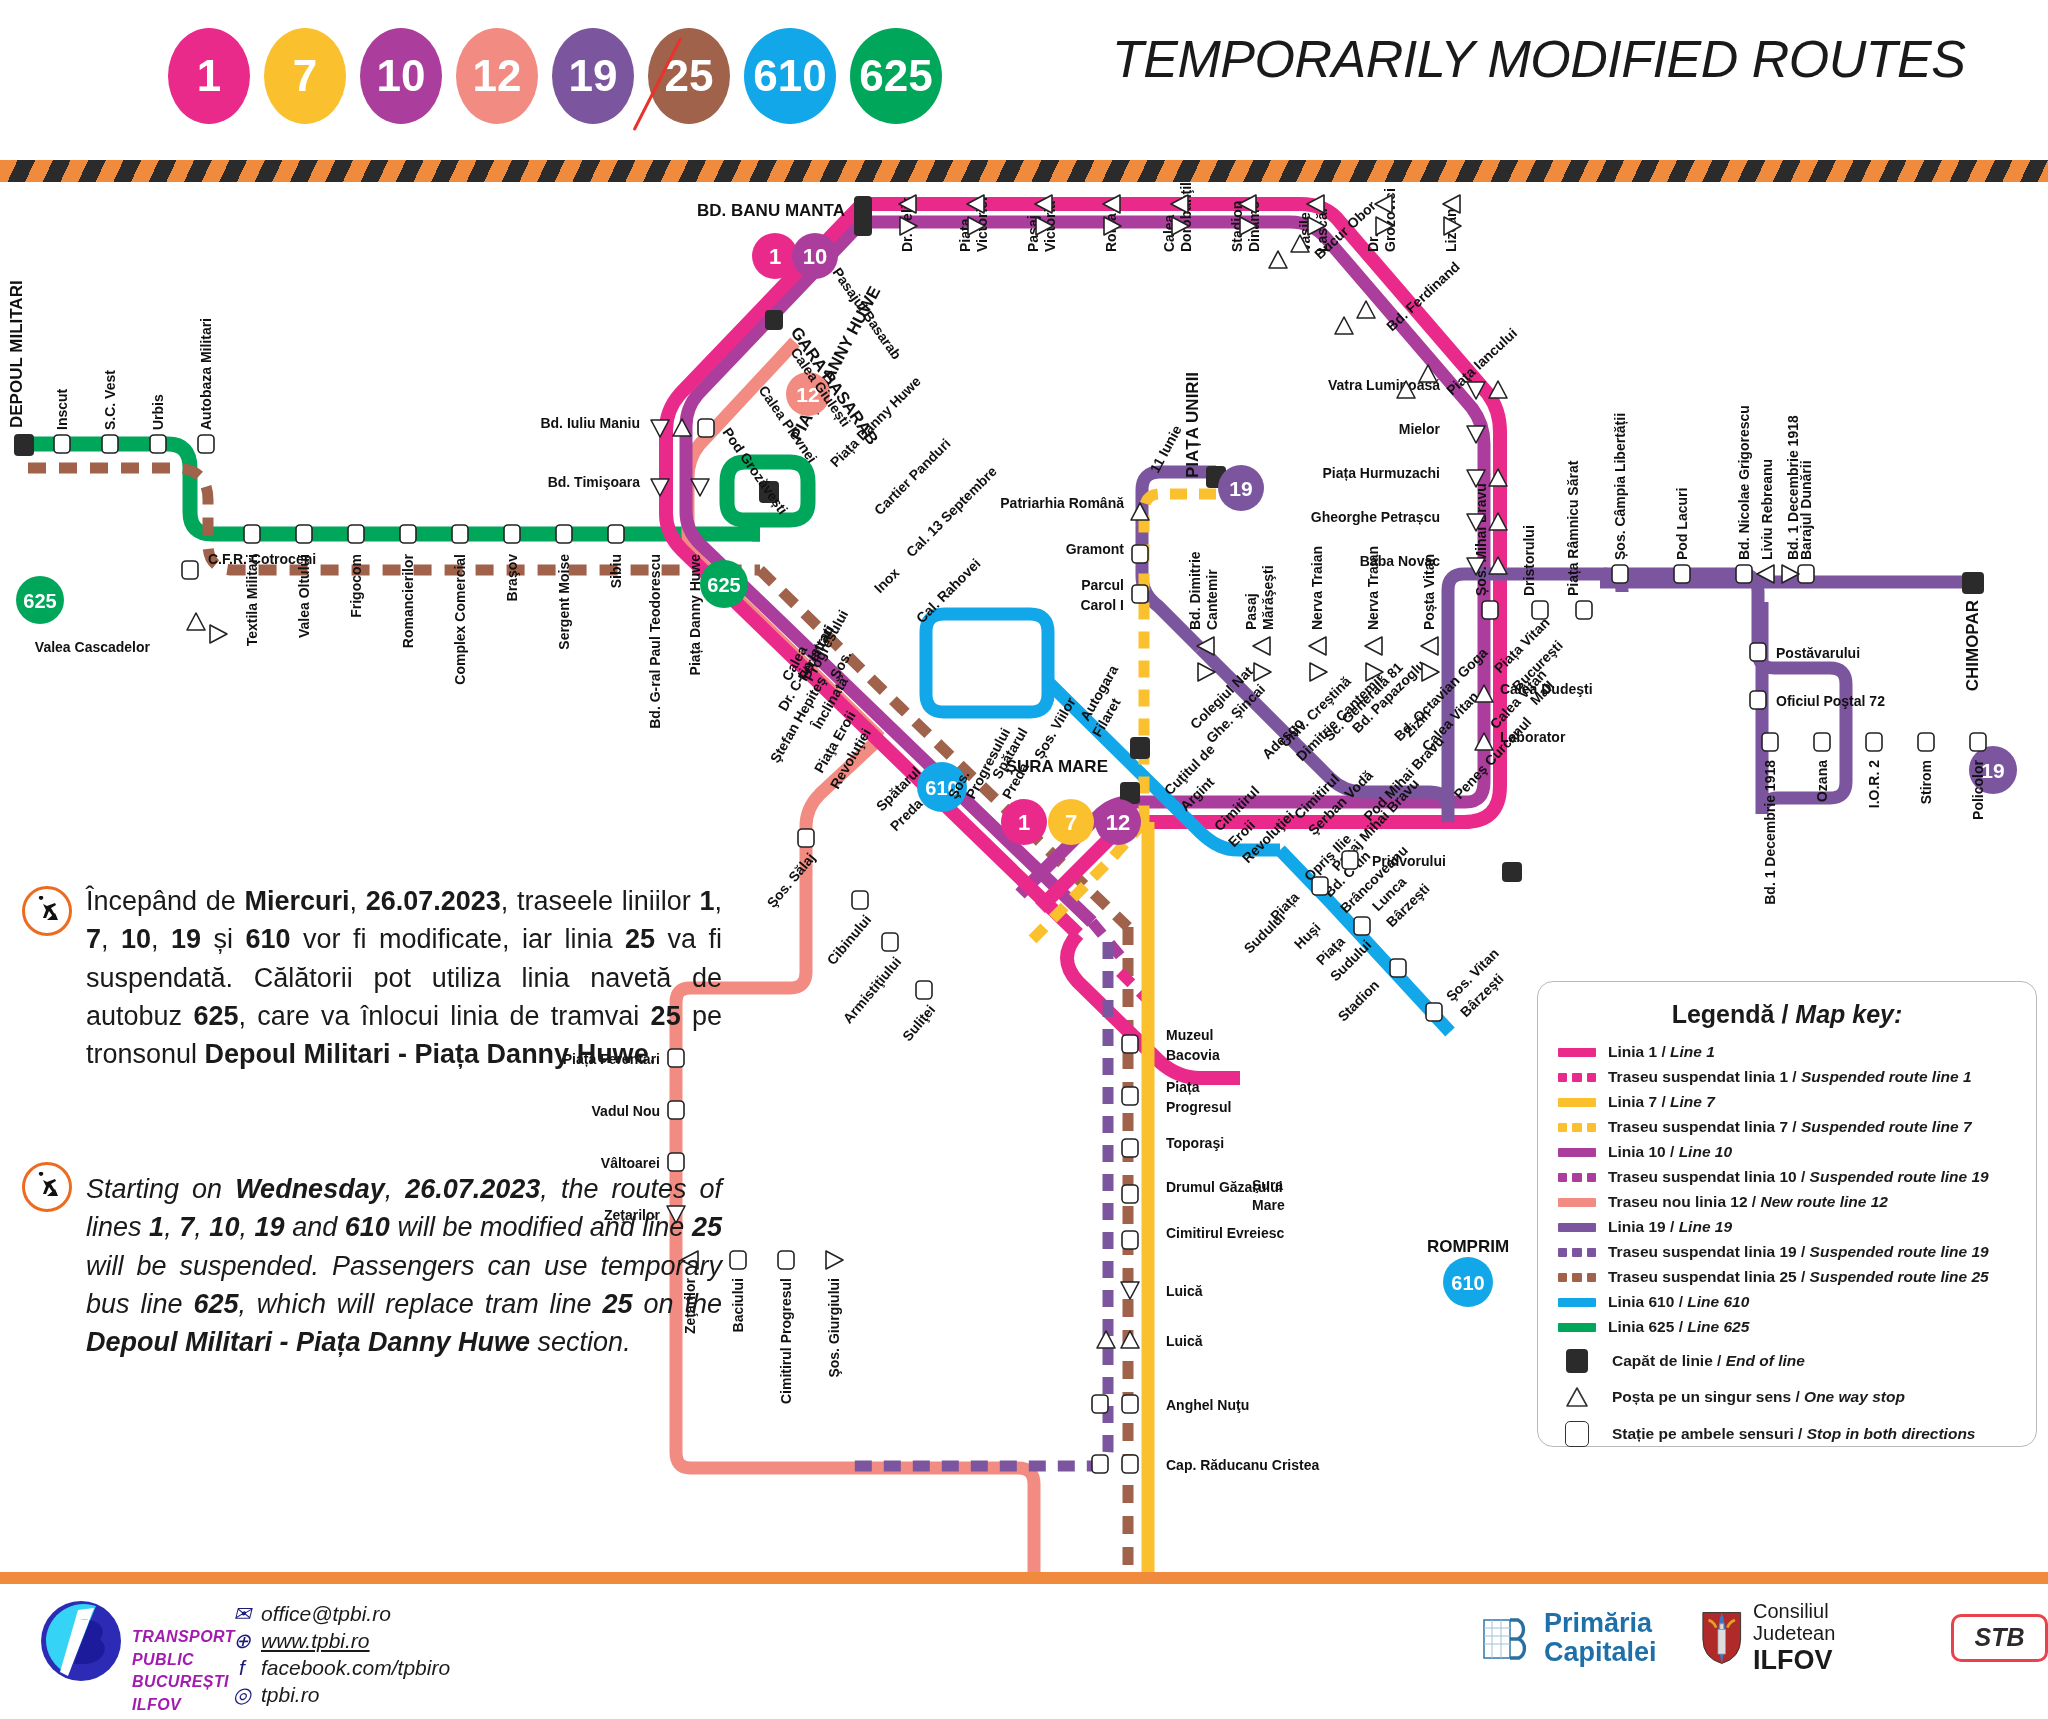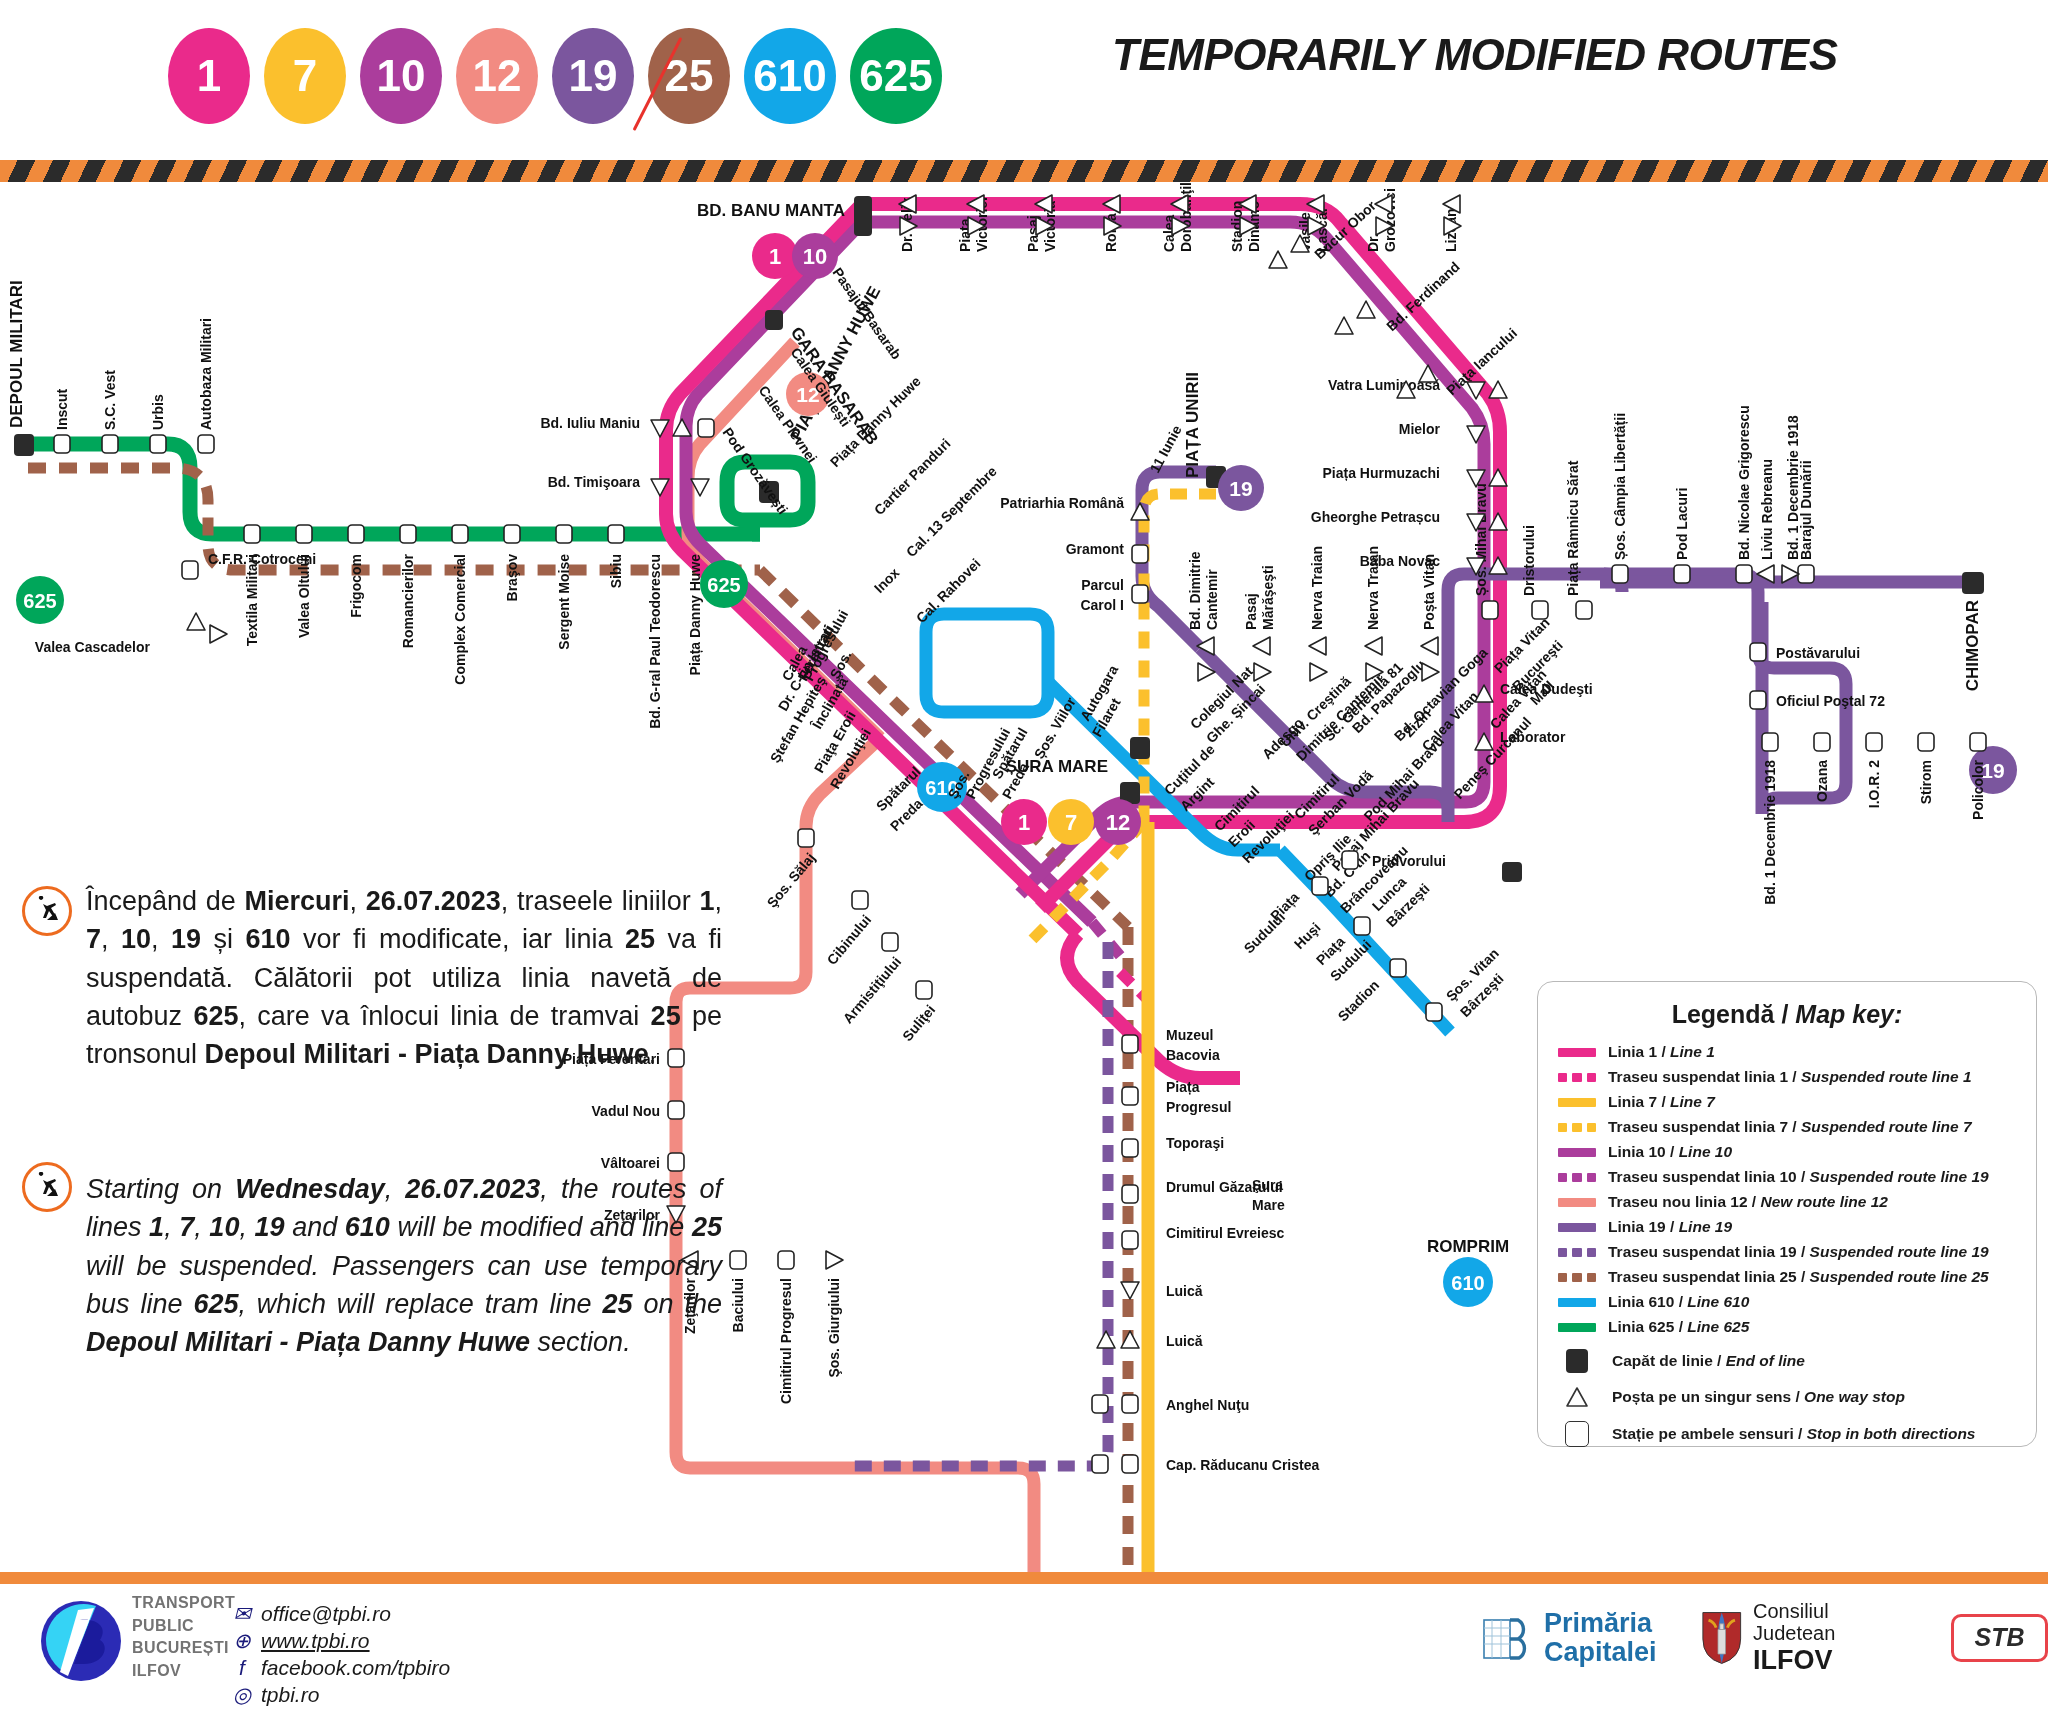--- a/index.html
+++ b/index.html
@@ -9,21 +9,21 @@
   
   #header{position:absolute;left:0;top:0;width:2048px;height:160px;background:#fff;}
   #route-badges{position:absolute;left:168px;top:28px;display:flex;gap:14px;align-items:center;}
   .badge{width:82px;height:96px;border-radius:50%;display:flex;align-items:center;
          justify-content:center;color:#fff;font-weight:bold;font-size:44px;position:relative;}
   .badge.w3{width:92px;}
   .badge .slash{position:absolute;left:8px;top:4px;width:3px;height:104px;background:#e8322c;
        transform:rotate(27deg);transform-origin:center;border-radius:2px;}
   #title-block{position:absolute;left:1112px;top:30px;}
   #title-ro{font-size:48px;font-weight:bold;letter-spacing:-0.5px;line-height:1.12;}
-  #title-en{font-size:44px;font-weight:bold;font-style:italic;letter-spacing:-0.5px;line-height:1.12;}
+  #title-en{font-size:52px;font-weight:normal;font-style:italic;letter-spacing:-0.5px;line-height:1.12;}
 
   
   #hazard{position:absolute;left:0;top:160px;width:2048px;height:22px;
     background:repeating-linear-gradient(115deg,#f08a3c 0 16px,#2b2b2b 16px 32px);}
   #hazard-bot{position:absolute;left:0;top:1572px;width:2048px;height:12px;
     background:repeating-linear-gradient(115deg,#f08a3c 0 16px,#f08a3c 16px 32px);}
 
   
   .notice{position:absolute;display:flex;gap:14px;}
   #notice-ro{left:22px;top:882px;width:700px;}
@@ -47,22 +47,22 @@
   .ltext{font-size:15.5px;font-weight:bold;white-space:nowrap;}
   .ltext i{font-style:italic;font-weight:bold;}
   .lrow.sym{margin-top:13px;gap:16px;align-items:center;}
   .symbox{width:38px;display:flex;justify-content:center;flex:0 0 38px;}
   .end-sq{width:22px;height:24px;background:#2b2b2b;border-radius:4px;}
   .sq-w{width:22px;height:24px;border:1.6px solid #333;border-radius:5px;background:#fff;}
 
   
   #footer{position:absolute;left:0;top:1584px;width:2048px;height:135px;background:#fff;}
   #tpbi-logo{position:absolute;left:38px;top:14px;width:86px;height:86px;}
-  #tpbi-name{position:absolute;left:132px;top:8px;font-size:16px;font-weight:bold;
-              color:#737373;line-height:1.42;letter-spacing:.4px;}
+  #tpbi-name{position:absolute;left:132px;top:42px;font-size:16px;font-weight:bold;
+              font-style:italic;color:#a21caf;line-height:1.42;letter-spacing:.4px;}
   #contacts{position:absolute;left:232px;top:16px;font-size:21px;font-style:italic;line-height:1.32;}
   .crow{display:flex;align-items:center;gap:9px;height:27px;}
   .cicon{width:20px;height:20px;flex:0 0 20px;display:flex;align-items:center;justify-content:center;
          color:#1a1a7a;}
   .clink{text-decoration:underline;}
   #partners{position:absolute;left:1480px;top:16px;display:flex;align-items:center;gap:44px;}
   .pm-text{font-size:27px;color:#1f6fa8;line-height:1.06;font-weight:600;}
   .cj-text{font-size:20px;line-height:1.12;}
   .cj-text .b2{font-size:27px;font-weight:bold;}
   #stb-logo{width:96px;height:42px;border:3px solid #e8434a;border-radius:10px;

